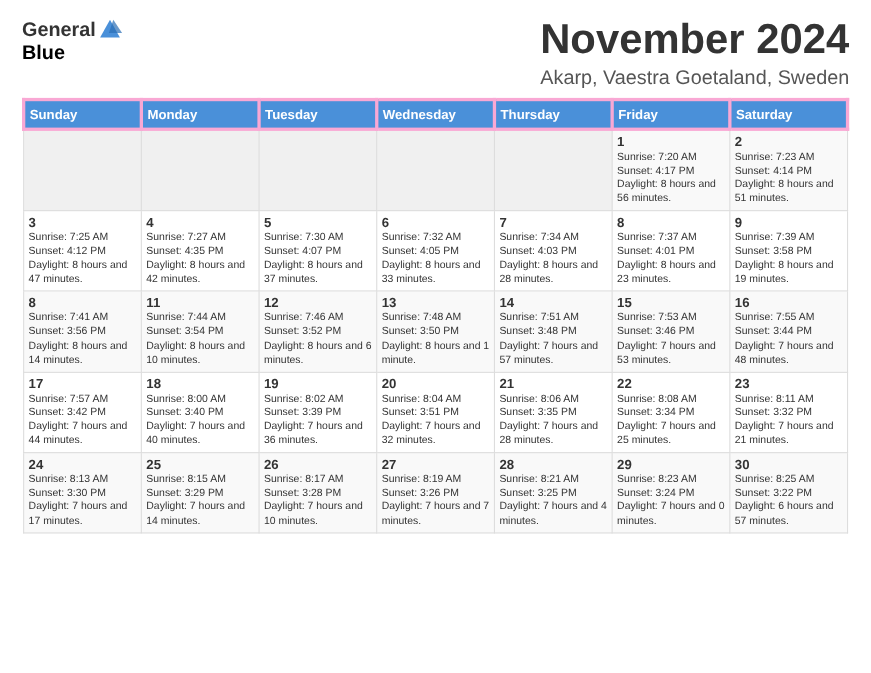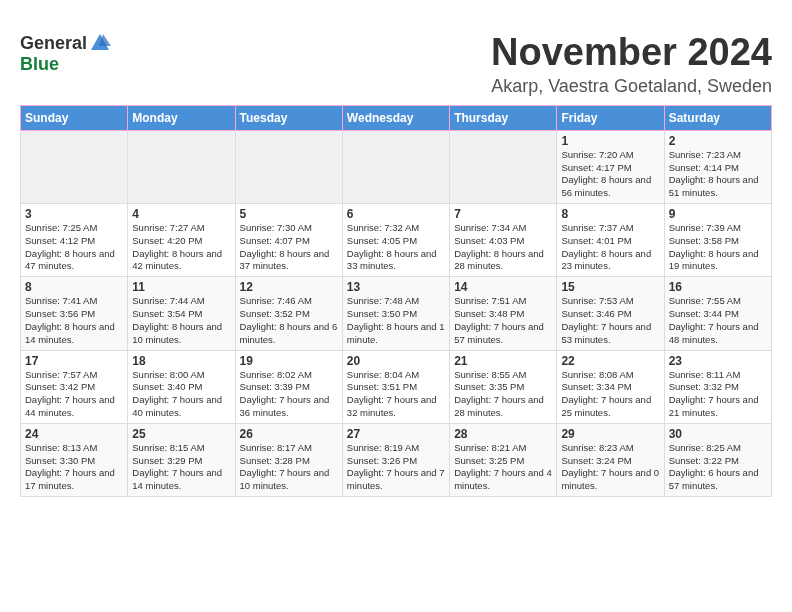--- a/index.html
+++ b/index.html
@@ -6,21 +6,21 @@
     body {
       font-family: Arial, sans-serif;
       background: #fff;
       width: 792px;
       min-height: 612px;
       overflow: hidden;
     }
     .page {
       width: 792px;
       min-height: 612px;
-      padding: 32px 20px 10px 20px;
+      padding: 16px 20px 10px 20px;
       background: #fff;
     }
     .header {
       display: flex;
       align-items: flex-start;
       justify-content: space-between;
       margin-bottom: 4px;
     }
     .logo {
       display: flex;
@@ -32,21 +32,21 @@
       align-items: center;
     }
     .logo-general {
       font-size: 18px;
       font-weight: bold;
       color: #333;
     }
     .logo-blue {
       font-size: 18px;
       font-weight: bold;
-      color: #15803d;
+      color: #000000;
     }
     .logo-icon {
       width: 22px;
       height: 22px;
       margin-left: 2px;
     }
     .title-section {
       text-align: right;
     }
     .month-title {
@@ -65,21 +65,21 @@
       border-collapse: collapse;
       margin-top: 8px;
     }
     .calendar th {
       background: #4a90d9;
       color: #fff;
       font-size: 12px;
       font-weight: bold;
       padding: 5px 4px;
       text-align: left;
-      border: 1px solid #f9a8d4;
+      border: 3px solid #f9a8d4;
     }
     .calendar td {
       border: 1px solid #ddd;
       vertical-align: top;
       padding: 3px 4px;
       font-size: 10px;
       color: #333;
       width: calc(100% / 7);
       min-height: 80px;
       background: #fff;
@@ -165,21 +165,21 @@
           <td>
             <span class="day-num">3</span>
             <div class="day-info">Sunrise: 7:25 AM
 Sunset: 4:12 PM
 Daylight: 8 hours
 and 47 minutes.</div>
           </td>
           <td>
             <span class="day-num">4</span>
             <div class="day-info">Sunrise: 7:27 AM
-Sunset: 4:20 PM
+Sunset: 4:35 PM
 Daylight: 8 hours
 and 42 minutes.</div>
           </td>
           <td>
             <span class="day-num">5</span>
             <div class="day-info">Sunrise: 7:30 AM
 Sunset: 4:07 PM
 Daylight: 8 hours
 and 37 minutes.</div>
           </td>
@@ -287,21 +287,21 @@
           </td>
           <td>
             <span class="day-num">20</span>
             <div class="day-info">Sunrise: 8:04 AM
 Sunset: 3:51 PM
 Daylight: 7 hours
 and 32 minutes.</div>
           </td>
           <td>
             <span class="day-num">21</span>
-            <div class="day-info">Sunrise: 8:55 AM
+            <div class="day-info">Sunrise: 8:06 AM
 Sunset: 3:35 PM
 Daylight: 7 hours
 and 28 minutes.</div>
           </td>
           <td>
             <span class="day-num">22</span>
             <div class="day-info">Sunrise: 8:08 AM
 Sunset: 3:34 PM
 Daylight: 7 hours
 and 25 minutes.</div>

